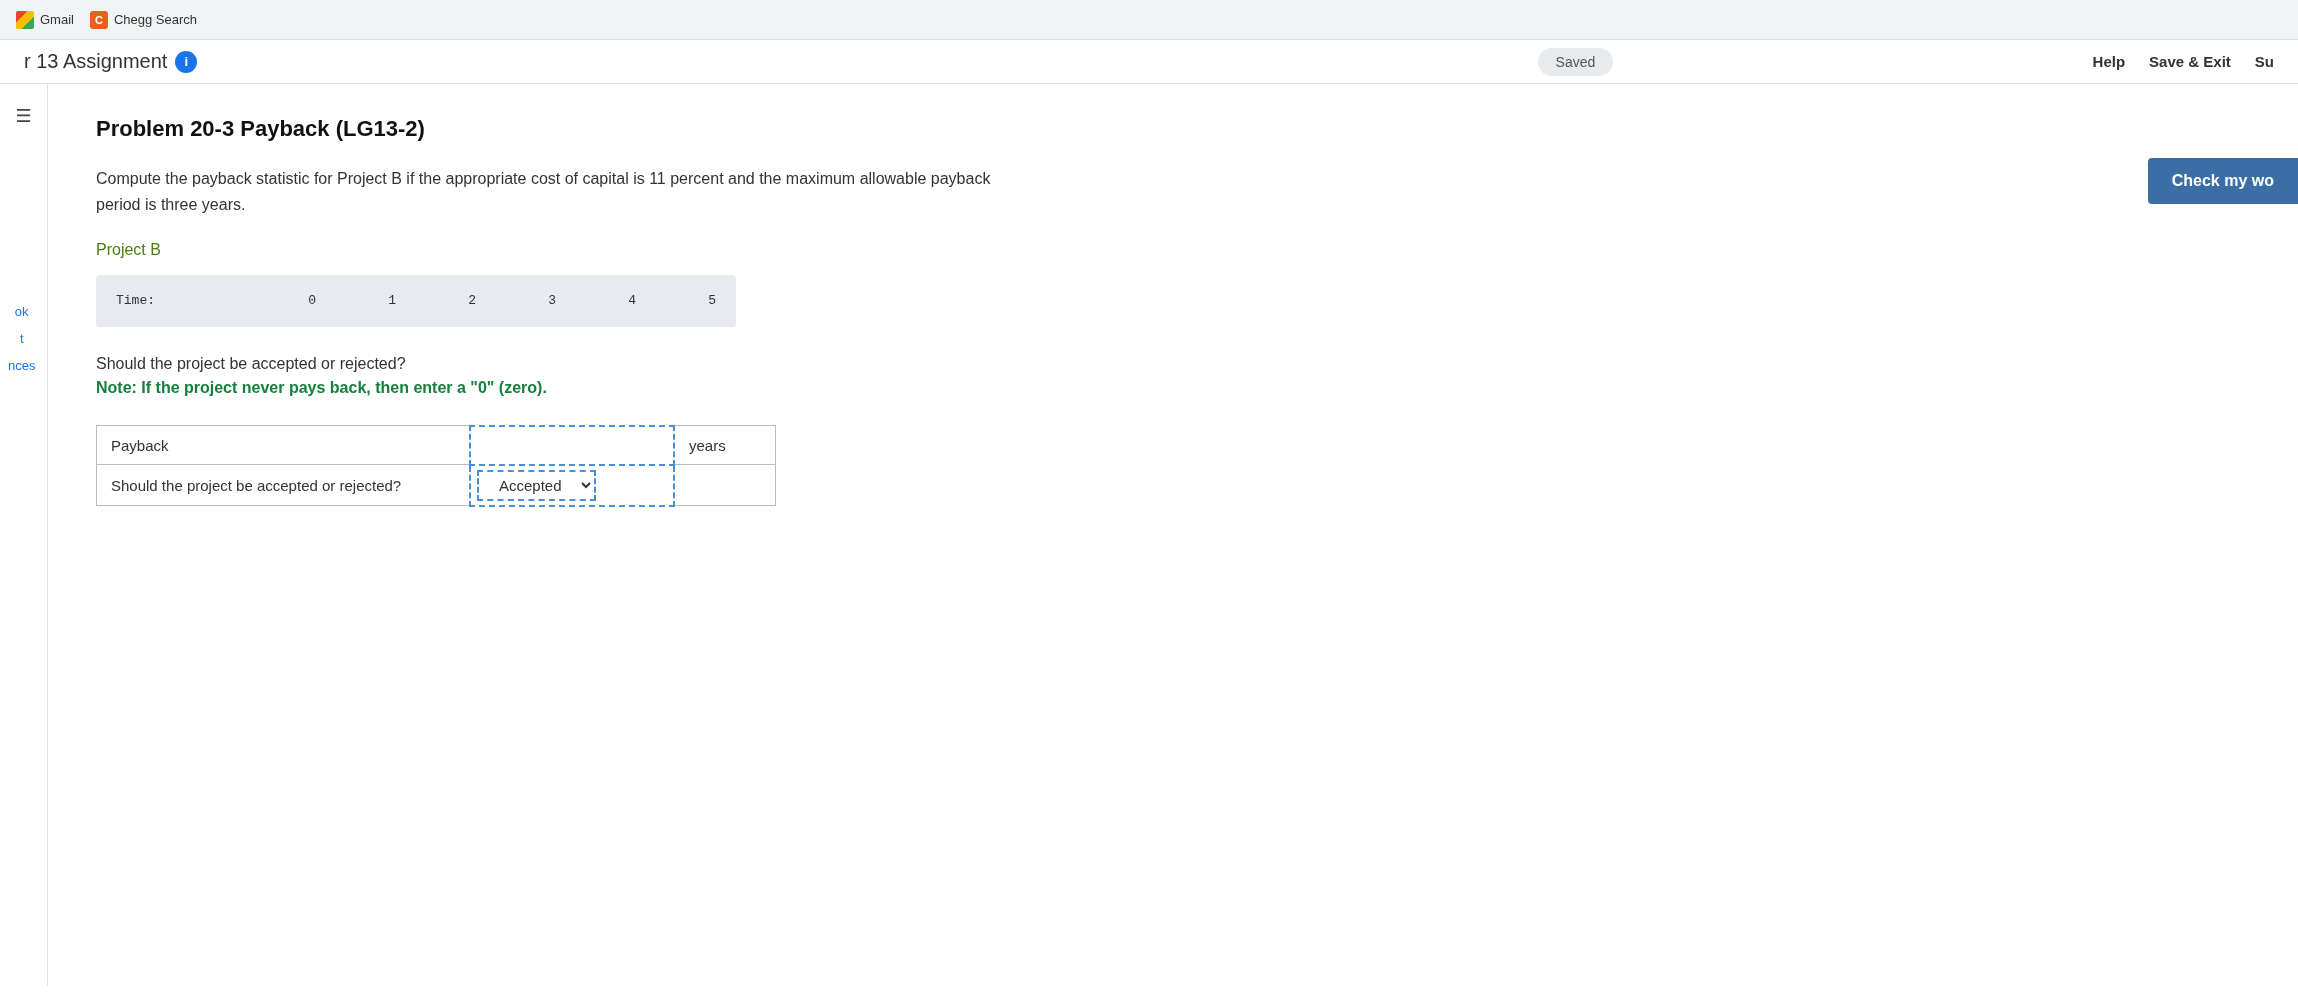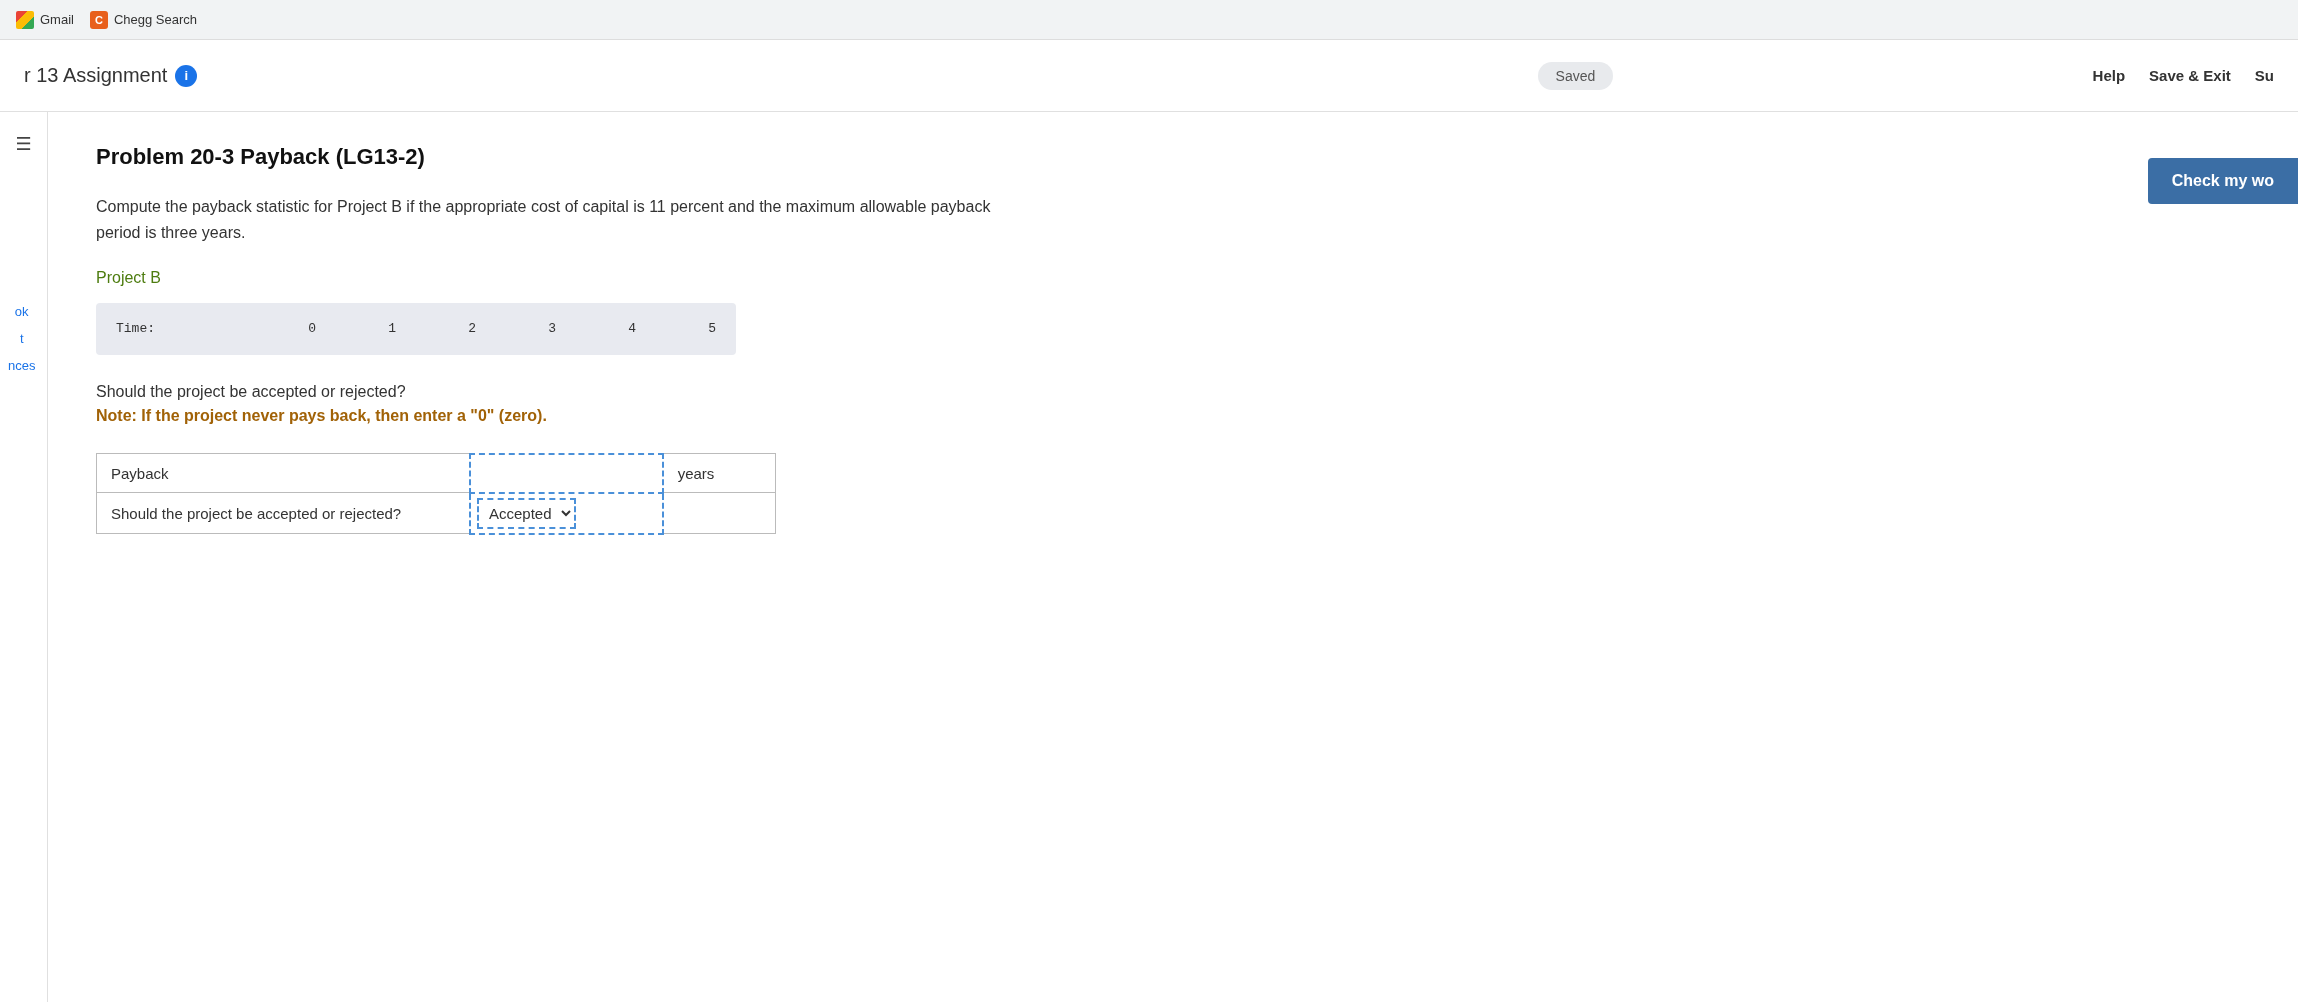--- a/index.html
+++ b/index.html
@@ -34,21 +34,21 @@
       border-radius: 3px;
       display: flex; align-items: center; justify-content: center;
       color: white; font-size: 11px; font-weight: bold;
     }
 
     
     .app-header {
       display: flex;
       align-items: center;
       padding: 0 24px;
-      height: 72px;
+      height: 44px;
       border-bottom: 1px solid #e0e0e0;
       background: #fff;
     }
     .header-title-area {
       display: flex;
       align-items: center;
       gap: 8px;
       flex: 1;
     }
     .header-title {
@@ -184,21 +184,21 @@
     }
 
     
     .question-text {
       font-size: 16px;
       color: #333;
       margin-bottom: 6px;
     }
     .note-text {
       font-size: 16px;
-      color: #a16207;
+      color: #15803d;
       font-weight: 700;
       margin-bottom: 28px;
     }
 
     
     .answer-table {
       border-collapse: collapse;
       width: 680px;
       border: 1px solid #bbb;
     }
@@ -223,21 +223,21 @@
       border: 2px dashed #4a90d9 !important;
       padding: 6px 10px;
     }
     .unit-cell {
       color: #333;
     }
     .dropdown-select {
       border: 2px dashed #4a90d9;
       background: white;
       font-size: 15px;
-      padding: 4px 6px;
+      padding: 4px 16px;
       outline: none;
       cursor: pointer;
       color: #333;
     }
 
     
     .sidebar-links {
       position: fixed;
       left: 0;
       top: 300px;

